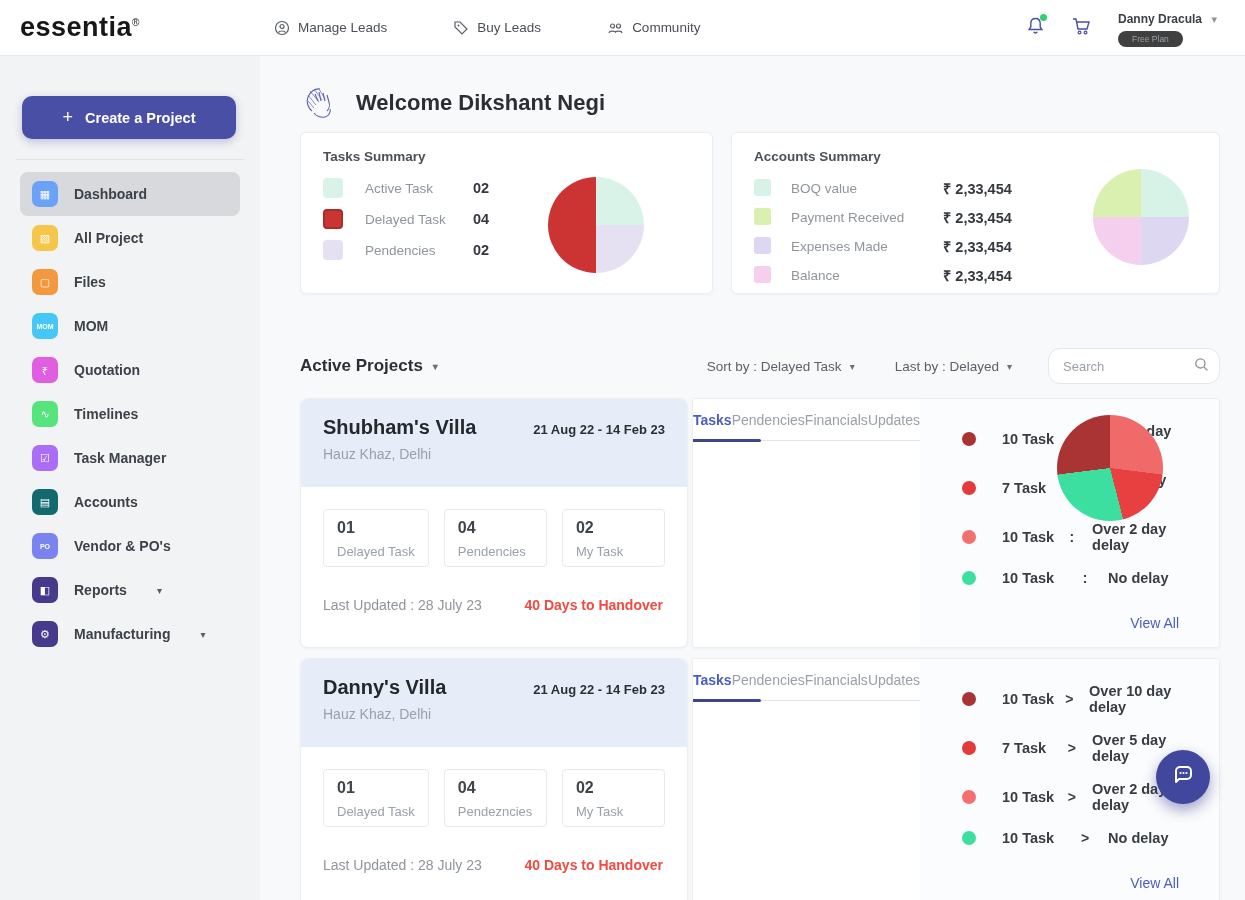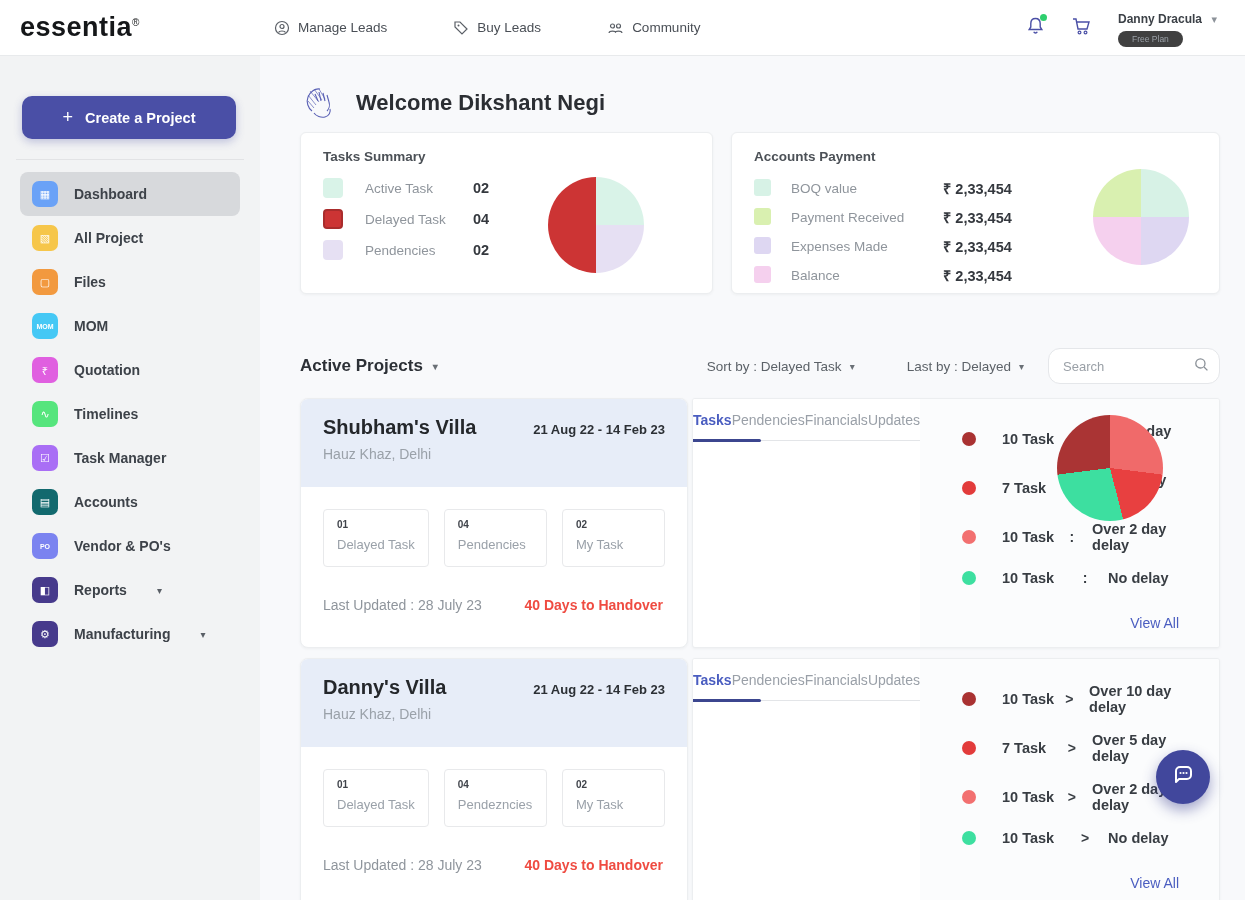--- a/index.html
+++ b/index.html
@@ -61,40 +61,40 @@
   .legend-label { font-size:13.5px; color:#8f959c; width:108px; }
   .accounts-card .legend-label { width:152px; }
   .legend-value { font-size:14.5px; font-weight:700; color:#34383e; }
   .pie { border-radius:50%; position:absolute; }
   .pie-tasks { width:96px; height:96px; right:68px; top:44px; }
   .pie-accounts { width:96px; height:96px; right:30px; top:36px; }
 
   .projects-bar { margin-top:52px; height:40px; display:flex; align-items:center; }
   .projects-heading { font-size:17px; font-weight:700; color:#2c3036; display:flex; align-items:center; gap:10px; cursor:pointer; }
   .bar-caret { font-size:10px; color:#6a7076; }
-  .sorters { margin-left:auto; display:flex; align-items:flex-start; gap:52px; margin-right:24px; }
+  .sorters { margin-left:auto; display:flex; align-items:flex-start; gap:40px; margin-right:36px; }
   .sorter { font-size:13.5px; color:#5c6268; cursor:pointer; display:flex; gap:8px; align-items:center; }
   .search-box { width:172px; height:36px; background:#fff; border:1px solid #e5e7ea; border-radius:12px;
     display:flex; align-items:center; padding:0 10px 0 14px; }
   .search-box input { border:none; outline:none; flex:1; font-size:13px; color:#45494f; width:110px;
     font-family:inherit; background:transparent; }
   .search-box input::placeholder { color:#9aa0a7; }
 
   .project-row { display:flex; gap:4px; margin-top:12px; height:250px; }
   .project-row.second { margin-top:10px; height:260px; }
   .proj-card { width:388px; border-radius:8px; overflow:hidden; position:relative; }
   .proj-head { background:#e7edf8; height:88px; padding:17px 22px 0 22px; }
   .proj-title-line { display:flex; justify-content:space-between; align-items:flex-start; }
   .proj-name { font-size:20px; font-weight:700; color:#24272b; }
   .proj-dates { font-size:13px; font-weight:700; color:#2c3035; margin-top:6px; }
   .proj-loc { font-size:14px; color:#9aa1a9; margin-top:7px; }
   .proj-body { padding:22px 22px 0 22px; }
   .stat-boxes { display:flex; gap:15px; }
   .stat-box { width:113px; height:58px; border:1px solid #e8e9eb; border-radius:4px; padding:9px 13px; background:#fff; }
-  .stat-value { font-size:10px; font-weight:700; color:#3f434a; }
+  .stat-value { font-size:16px; font-weight:700; color:#3f434a; }
   .stat-label { font-size:13px; color:#9aa1a9; margin-top:7px; white-space:nowrap; }
   .proj-foot { display:flex; justify-content:space-between; margin-top:30px; padding-right:2px; }
   .last-updated { font-size:14px; color:#8f959c; }
   .handover { font-size:14px; font-weight:700; color:#ef4b41; }
 
   .task-panel { flex:1; border-radius:3px; display:flex; flex-direction:row; overflow:hidden; }
   .tabs { height:42px; background:#fff; border-bottom:1px solid #e3e5e8; display:flex; flex:0 0 42px; }
   .tab { flex:1; display:flex; align-items:center; justify-content:center; font-size:14px; color:#9aa0a8;
     cursor:pointer; position:relative; }
   .tab.active { color:#4a5dc0; font-weight:600; }
@@ -263,21 +263,21 @@
         <div class="legend-row">
           <span class="swatch" style="background-color: rgb(230, 224, 243);"></span>
           <span class="legend-label">Pendencies</span>
           <span class="legend-value">02</span>
         </div>
       </div>
       <div class="pie pie-tasks" style="background: conic-gradient(rgb(217, 243, 232) 0%, rgb(217, 243, 232) 25%, rgb(230, 224, 243) 25%, rgb(230, 224, 243) 50%, rgb(204, 52, 52) 50%, rgb(204, 52, 52) 100%);"></div>
     </section>
 
     <section class="card sum-card accounts-card">
-      <h2 class="sum-title">Accounts Payment</h2>
+      <h2 class="sum-title">Accounts Summary</h2>
       <div class="legend">
         <div class="legend-row">
           <span class="swatch" style="background-color: rgb(215, 242, 230);"></span>
           <span class="legend-label">BOQ value</span>
           <span class="legend-value">₹ 2,33,454</span>
         </div>
         <div class="legend-row">
           <span class="swatch" style="background-color: rgb(217, 240, 176);"></span>
           <span class="legend-label">Payment Received</span>
           <span class="legend-value">₹ 2,33,454</span>

